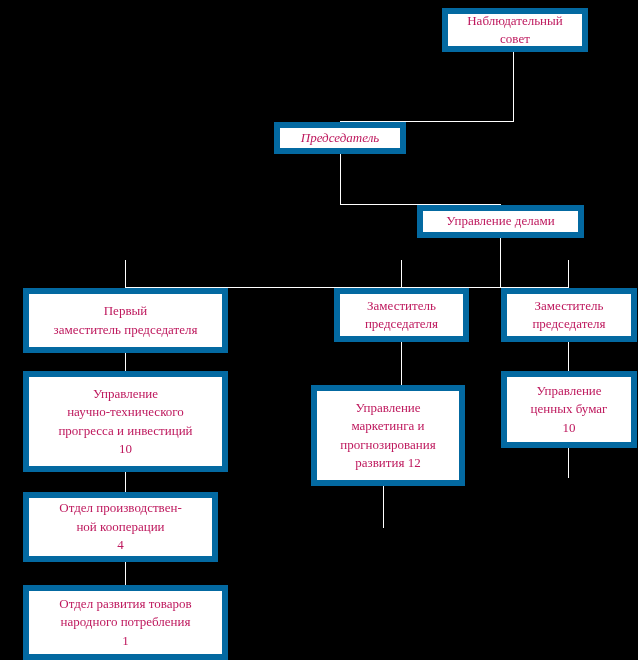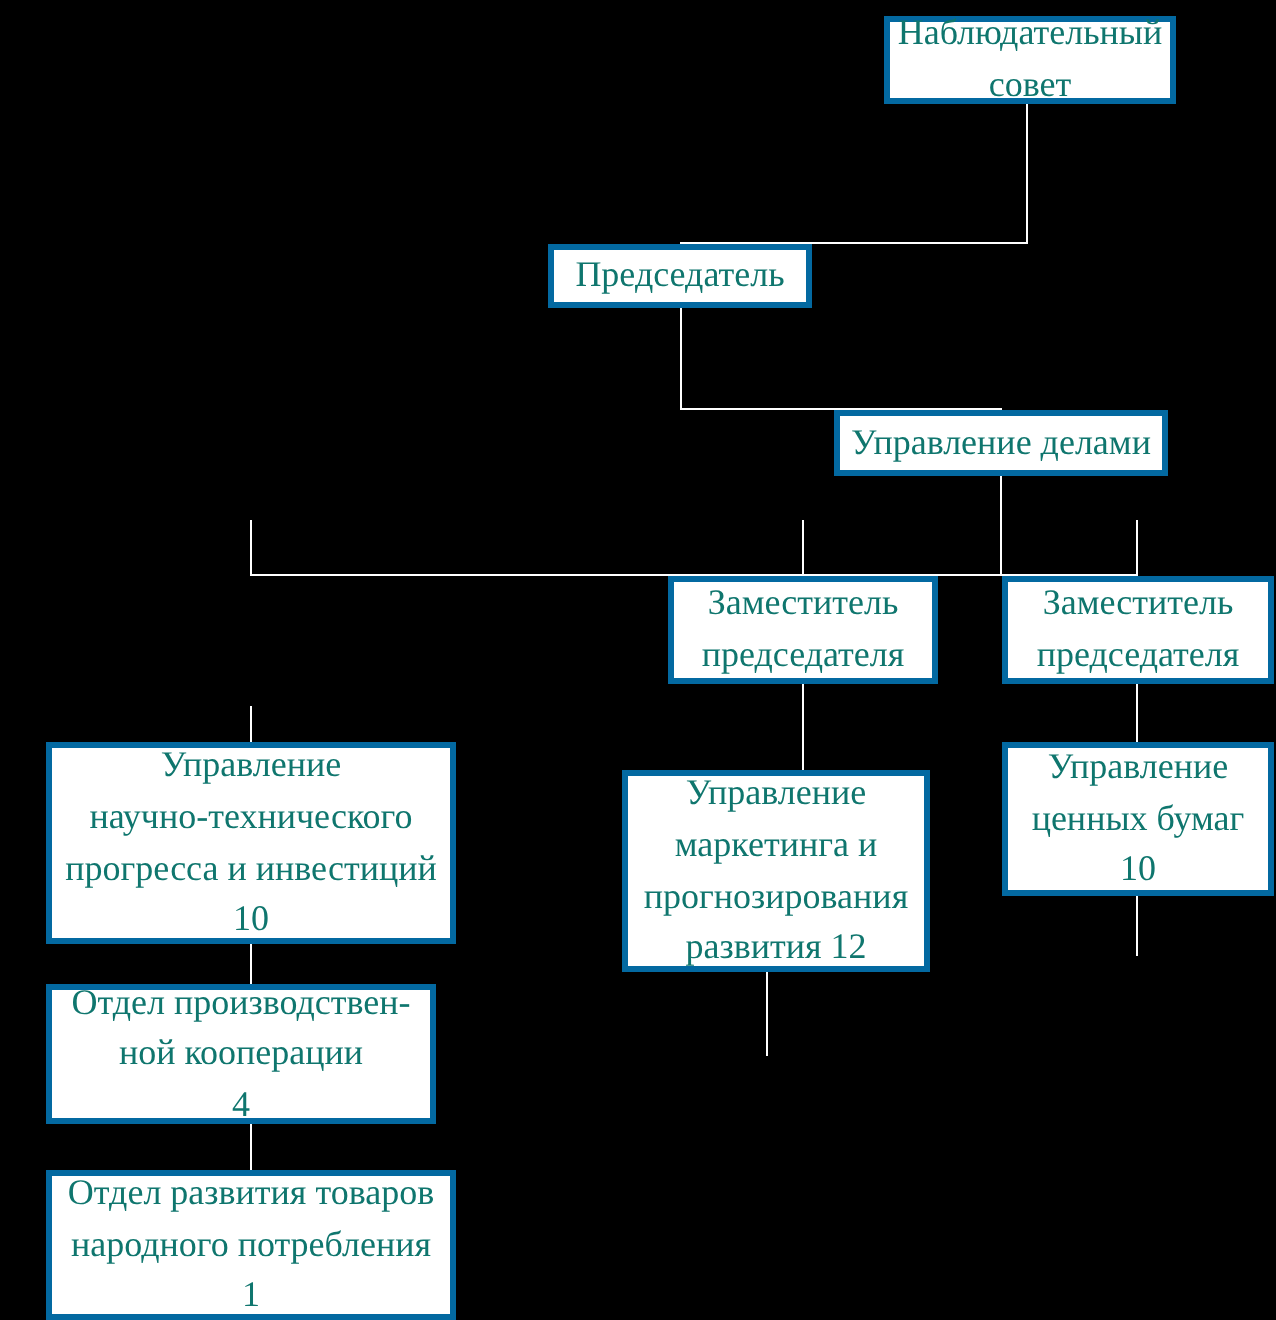--- a/index.html
+++ b/index.html
@@ -11,28 +11,28 @@
     position: relative;
     width: 638px;
     height: 660px;
     background: #000000;
     overflow: hidden;
     font-family: "Liberation Serif", "DejaVu Serif", serif;
   }
   .node {
     position: absolute;
     background: #ffffff;
-    color: #0f766e;
-    border: 3px solid #0369a1;
+    color: #be185d;
+    border: 6px solid #0369a1;
     box-sizing: border-box;
     display: flex;
     align-items: center;
     justify-content: center;
     text-align: center;
-    font-size: 18px;
+    font-size: 13px;
     line-height: 1.42;
     padding: 3px 4px;
     white-space: pre-line;
   }
   .connector {
     position: absolute;
     background: #ffffff;
   }
 </style>
 </head>
@@ -50,22 +50,24 @@
     <div class="connector" style="left: 568px; top: 260px; width: 1px; height: 28px;"></div>
     <div class="connector" style="left: 125px; top: 353px; width: 1px; height: 18px;"></div>
     <div class="connector" style="left: 401px; top: 342px; width: 1px; height: 43px;"></div>
     <div class="connector" style="left: 568px; top: 342px; width: 1px; height: 29px;"></div>
     <div class="connector" style="left: 125px; top: 472px; width: 1px; height: 20px;"></div>
     <div class="connector" style="left: 568px; top: 448px; width: 1px; height: 30px;"></div>
     <div class="connector" style="left: 383px; top: 486px; width: 1px; height: 42px;"></div>
     <div class="connector" style="left: 125px; top: 562px; width: 1px; height: 23px;"></div>
     <div class="node" style="left: 442px; top: 8px; width: 146px; height: 44px;">Наблюдательный
 совет</div>
-    <div class="node" style="left: 274px; top: 122px; width: 132px; height: 32px;">Председатель</div>
+    <div class="node" style="left: 274px; top: 122px; width: 132px; height: 32px; font-style: italic;">Председатель</div>
     <div class="node" style="left: 417px; top: 205px; width: 167px; height: 33px;">Управление делами</div>
+    <div class="node" style="left: 23px; top: 288px; width: 205px; height: 65px;">Первый
+заместитель председателя</div>
     <div class="node" style="left: 334px; top: 288px; width: 135px; height: 54px;">Заместитель
 председателя</div>
     <div class="node" style="left: 501px; top: 288px; width: 136px; height: 54px;">Заместитель
 председателя</div>
     <div class="node" style="left: 23px; top: 371px; width: 205px; height: 101px;">Управление
 научно-технического
 прогресса и инвестиций
 10</div>
     <div class="node" style="left: 311px; top: 385px; width: 154px; height: 101px;">Управление
 маркетинга и

